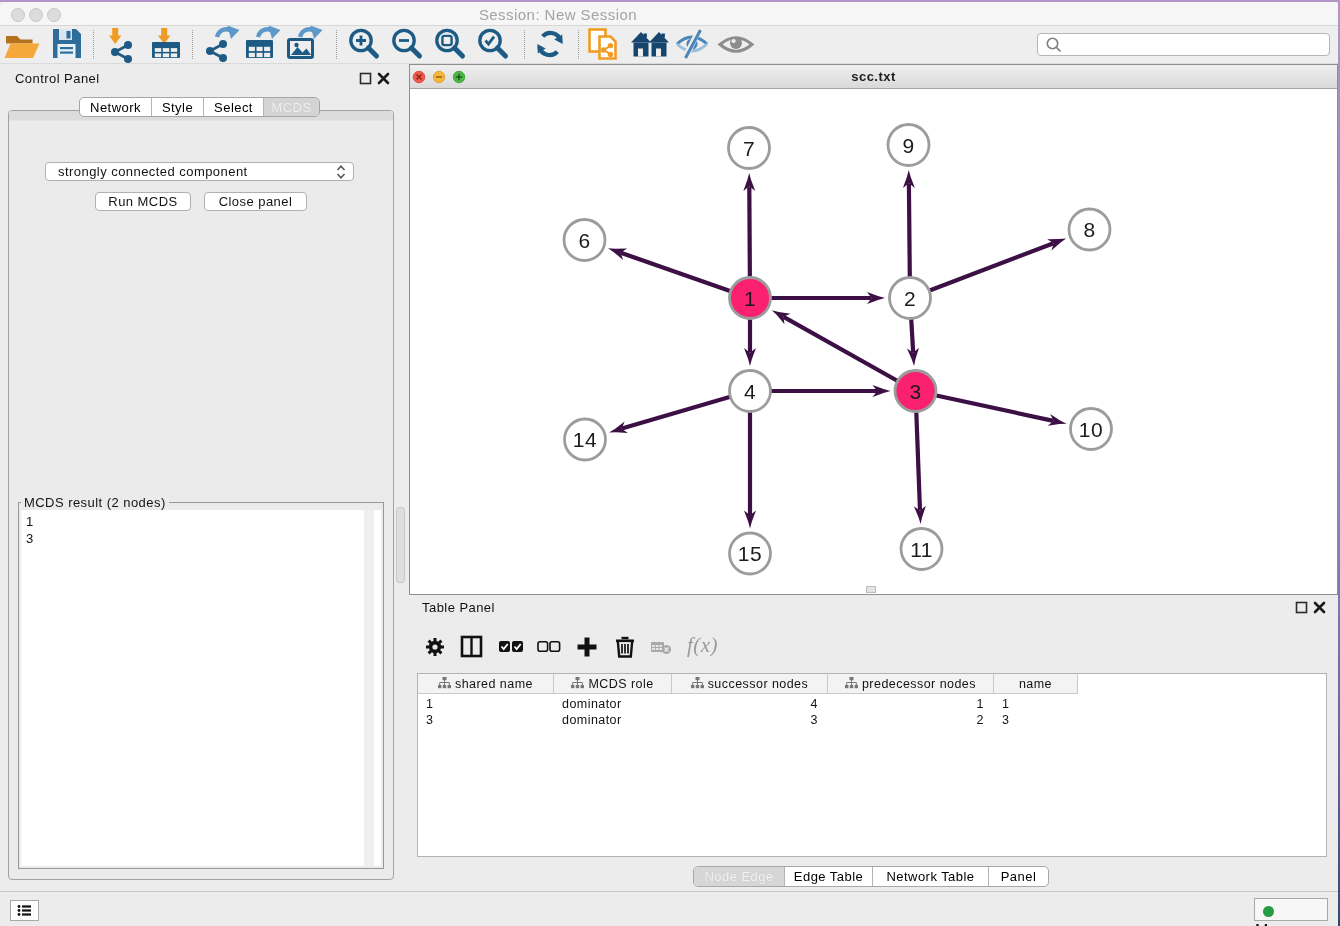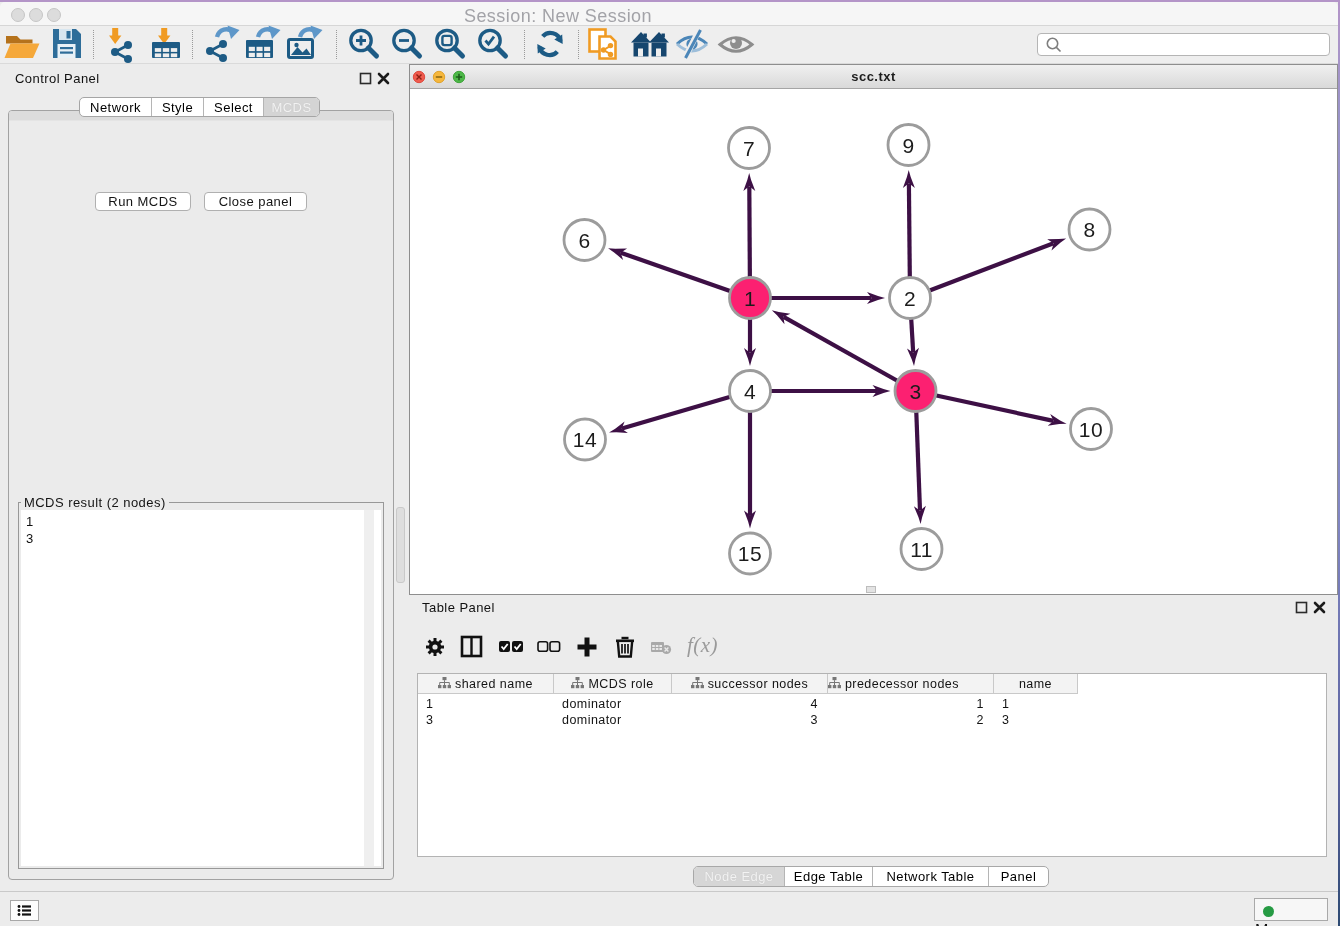--- a/index.html
+++ b/index.html
@@ -2,21 +2,21 @@
 <html><head><meta charset="utf-8">
 <style>
 html,body{margin:0;padding:0}
 body{width:1340px;height:926px;position:relative;background:#ececec;font-family:"Liberation Sans",sans-serif;overflow:hidden;letter-spacing:0.45px}
 .abs{position:absolute}
 
 #purple{left:0;top:0;width:1340px;height:2px;background:#b495c8}
 #rightedge{right:0;top:2px;width:2.5px;height:924px;z-index:50;background:linear-gradient(#b495c8 0%,#9a93c8 12%,#8287c4 55%,#58609c 85%,#2d4a72 100%)}
 #titlebar{left:0;top:2px;width:1338px;height:23px;background:#f6f6f6;border-radius:5px 5px 0 0;border-bottom:1px solid #d6d6d6}
 #titlebar .light{position:absolute;top:6px;width:12px;height:12px;border-radius:50%;background:#dcdcdc;border:1px solid #c6c6c6}
-#title{left:0;top:6px;width:1116px;text-align:center;font-size:18px;color:#a3a3a8}
+#title{left:0;top:6px;width:1116px;text-align:center;font-size:15px;color:#a3a3a8}
 #toolbar{left:0;top:26px;width:1338px;height:37px;background:#eeeeee;border-bottom:1px solid #dadada}
 .tsep{position:absolute;top:4px;height:29px;width:0;border-left:1px dotted #9a9a9a}
 .ticon{position:absolute;top:-1px}
 #search{left:1037px;top:33px;width:291px;height:21px;background:#fff;border:1px solid #b5b5b5;border-radius:4px}
 
 #cp-title{left:15px;top:71px;font-size:13px;color:#111}
 #tabs{left:79px;top:97px;box-sizing:border-box;height:20px;display:flex;border:1px solid #a5a5a5;border-radius:5px;overflow:hidden;background:#fff}
 .tab{height:20px;line-height:20px;font-size:13px;color:#000;text-align:center;border-right:1px solid #b5b5b5}
 .tab:last-child{border-right:none}
 #pane{left:8px;top:110px;width:384px;height:768px;background:#ebebeb;border:1px solid #a2a2a2;border-radius:4px}
@@ -173,20 +173,24 @@
   </div>
 <div class="abs" id="rightedge"></div>
 
 <div class="abs" id="cp-title">Control Panel</div>
 <div class="abs" id="cp-icons" style="left:359px;top:72px"><svg width="34" height="14" viewBox="0 0 34 14">
       <rect x="1.5" y="1.5" width="10" height="10" fill="none" stroke="#2b2b2b" stroke-width="1.6"></rect>
       <path d="M20 2l9 9M29 2l-9 9" stroke="#1b1b1b" stroke-width="2.6" stroke-linecap="round"></path>
     </svg></div>
 <div class="abs" id="pane">
     <div class="topshade"></div>
+  <div class="abs" id="combo">strongly connected component<svg width="10" height="14" viewBox="0 0 10 14" style="position:absolute;right:7px;top:2px">
+        <path d="M1.5 5l3.5-3.8L8.5 5" fill="none" stroke="#555" stroke-width="1.5"></path>
+        <path d="M1.5 9l3.5 3.8L8.5 9" fill="none" stroke="#555" stroke-width="1.5"></path>
+      </svg></div>
   <div class="abs btn" style="left:86px;top:81px;width:94px">Run MCDS</div>
   <div class="abs btn" style="left:195px;top:81px;width:101px">Close panel</div>
   <div class="abs" id="fieldset" style="left:9px;top:391px;width:364px;height:365px;border:1px solid #989898">
     <div class="abs" style="left:2px;top:-8px;background:#ebebeb;padding:0 3px;font-size:13px;color:#131313">MCDS result (2 nodes)</div>
     <div class="abs" style="left:2px;top:7px;width:360px;height:356px;background:#fff">
       <div class="abs" style="left:343px;top:0;width:10px;height:356px;background:#efefef"></div>
       <div class="abs" style="left:5px;top:4px;font-size:13px;color:#111;line-height:16.5px">1<br>3</div>
     </div>
   </div>
 </div>
@@ -350,21 +354,21 @@
         </svg> MCDS role</div>
       <div style="position:absolute;left:254px;top:0;width:155px;height:19px;background:#f3f3f3;border-right:1px solid #c9c9c9;border-bottom:1px solid #c9c9c9;text-align:center;font-size:12.5px;color:#131313;line-height:20px"><svg width="13" height="12" viewBox="0 0 13 12" style="vertical-align:-1px">
           <g fill="#777">
             <rect x="4.5" y="0" width="4" height="3.2"></rect>
             <rect x="0" y="8" width="3.4" height="3.2"></rect>
             <rect x="4.8" y="8" width="3.4" height="3.2"></rect>
             <rect x="9.6" y="8" width="3.4" height="3.2"></rect>
           </g>
           <path d="M6.5 3.2v2.3M1.7 8V5.5h9.6V8M6.5 5.5V8" stroke="#777" stroke-width="1" fill="none"></path>
         </svg> successor nodes</div>
-      <div style="position:absolute;left:410px;top:0;width:165px;height:19px;background:#f3f3f3;border-right:1px solid #c9c9c9;border-bottom:1px solid #c9c9c9;text-align:left;font-size:12.5px;color:#131313;line-height:20px"><svg width="13" height="12" viewBox="0 0 13 12" style="vertical-align:-1px">
+      <div style="position:absolute;left:410px;top:0;width:165px;height:19px;background:#f3f3f3;border-right:1px solid #c9c9c9;border-bottom:1px solid #c9c9c9;text-align:center;font-size:12.5px;color:#131313;line-height:20px"><svg width="13" height="12" viewBox="0 0 13 12" style="vertical-align:-1px">
           <g fill="#777">
             <rect x="4.5" y="0" width="4" height="3.2"></rect>
             <rect x="0" y="8" width="3.4" height="3.2"></rect>
             <rect x="4.8" y="8" width="3.4" height="3.2"></rect>
             <rect x="9.6" y="8" width="3.4" height="3.2"></rect>
           </g>
           <path d="M6.5 3.2v2.3M1.7 8V5.5h9.6V8M6.5 5.5V8" stroke="#777" stroke-width="1" fill="none"></path>
         </svg> predecessor nodes</div>
       <div style="position:absolute;left:576px;top:0;width:83px;height:19px;background:#f3f3f3;border-right:1px solid #c9c9c9;border-bottom:1px solid #c9c9c9;text-align:center;font-size:12.5px;color:#131313;line-height:20px">name</div>
       <div style="position:absolute;left:8px;top:22px;font-size:12.5px;color:#131313;line-height:16px">1</div>

